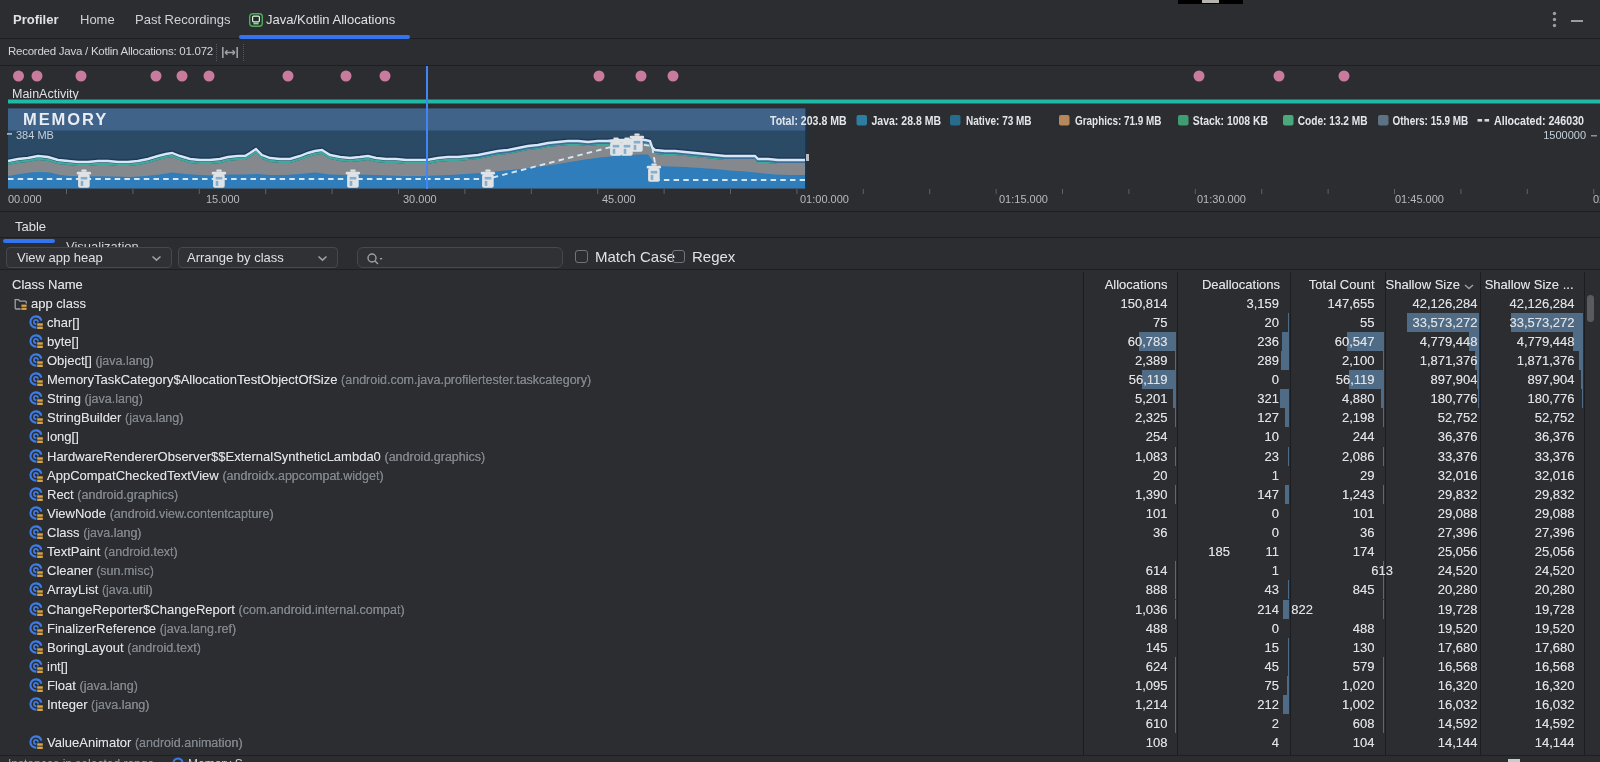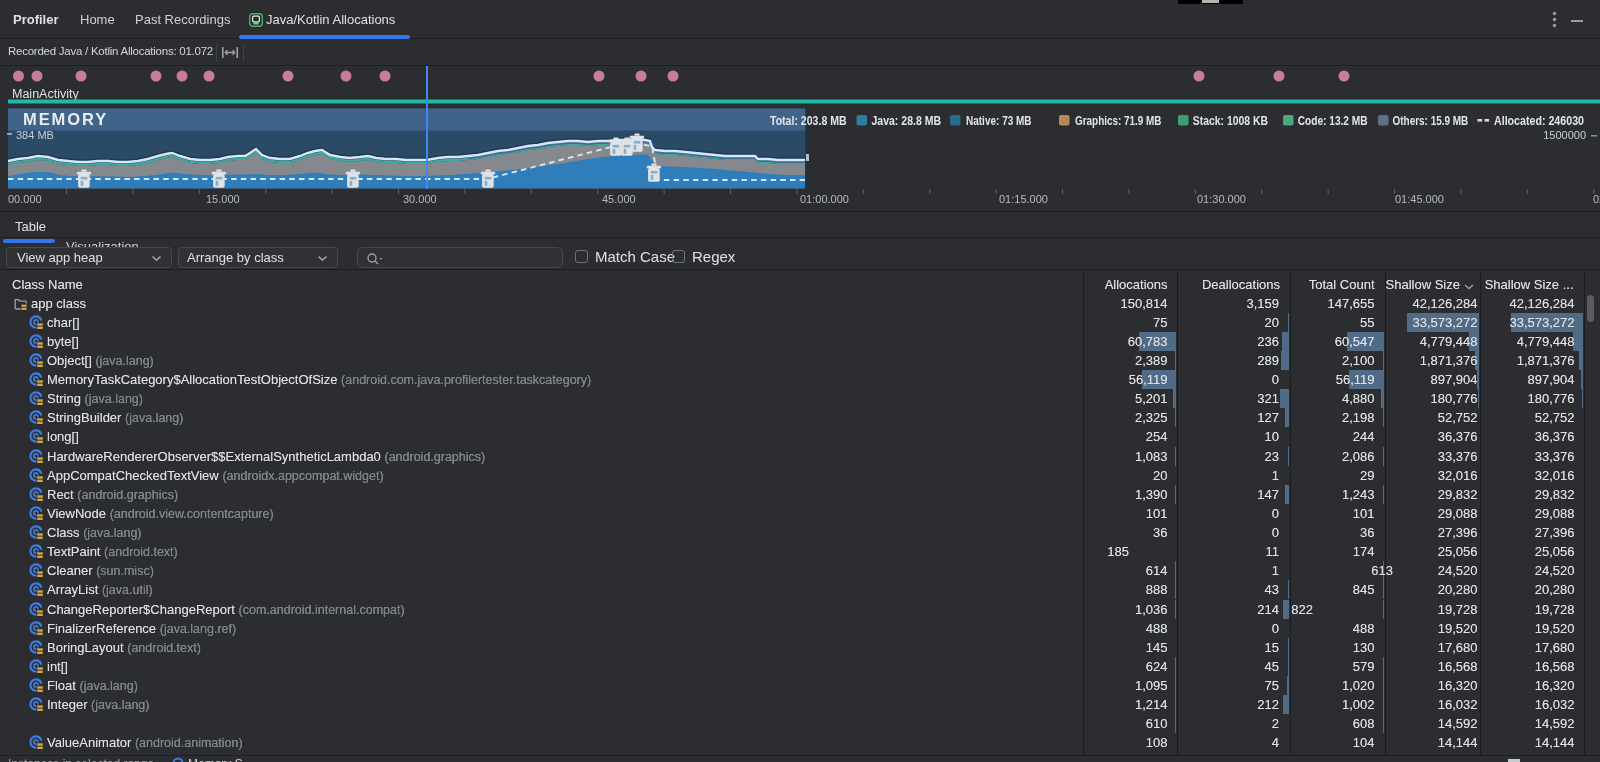--- a/index.html
+++ b/index.html
@@ -434,21 +434,21 @@
     <div class="num" style="top:523.0px;left:1264.5px">36</div>
     <div class="num" style="top:523.0px;left:1367.5px">27,396</div>
     <div class="num" style="top:523.0px;left:1464.5px">27,396</div>
 <div class="cname" style="top:542.2px;left:29px"><svg class="ric" width="15" height="15" viewBox="0 0 15 15">
         <circle cx="7" cy="7" r="5.6" fill="none" stroke="#3e7de8" stroke-width="2.1" stroke-dasharray="29 6.2" stroke-dashoffset="-3" stroke-linecap="round"></circle>
         <circle cx="7" cy="7" r="2.1" fill="none" stroke="#3e7de8" stroke-width="1.7" stroke-dasharray="11 2.3" stroke-linecap="round"></circle>
         <rect x="7.4" y="7.4" width="7.4" height="7.4" fill="#2b2d30"></rect>
         <rect x="8.2" y="8.3" width="5.6" height="2.4" fill="#d8a343"></rect>
         <rect x="8.2" y="11.6" width="5.6" height="2.4" fill="#d8a343"></rect>
       </svg><span class="nm">TextPaint</span> <span class="pk">(android.text)</span></div>
-    <div class="num" style="top:542.2px;left:1019px">185</div>
+    <div class="num" style="top:542.2px;left:1120px">185</div>
     <div class="num" style="top:542.2px;left:1169.0px">11</div>
     <div class="num" style="top:542.2px;left:1264.5px">174</div>
     <div class="num" style="top:542.2px;left:1367.5px">25,056</div>
     <div class="num" style="top:542.2px;left:1464.5px">25,056</div>
 <div class="cname" style="top:561.3px;left:29px"><svg class="ric" width="15" height="15" viewBox="0 0 15 15">
         <circle cx="7" cy="7" r="5.6" fill="none" stroke="#3e7de8" stroke-width="2.1" stroke-dasharray="29 6.2" stroke-dashoffset="-3" stroke-linecap="round"></circle>
         <circle cx="7" cy="7" r="2.1" fill="none" stroke="#3e7de8" stroke-width="1.7" stroke-dasharray="11 2.3" stroke-linecap="round"></circle>
         <rect x="7.4" y="7.4" width="7.4" height="7.4" fill="#2b2d30"></rect>
         <rect x="8.2" y="8.3" width="5.6" height="2.4" fill="#d8a343"></rect>
         <rect x="8.2" y="11.6" width="5.6" height="2.4" fill="#d8a343"></rect>

